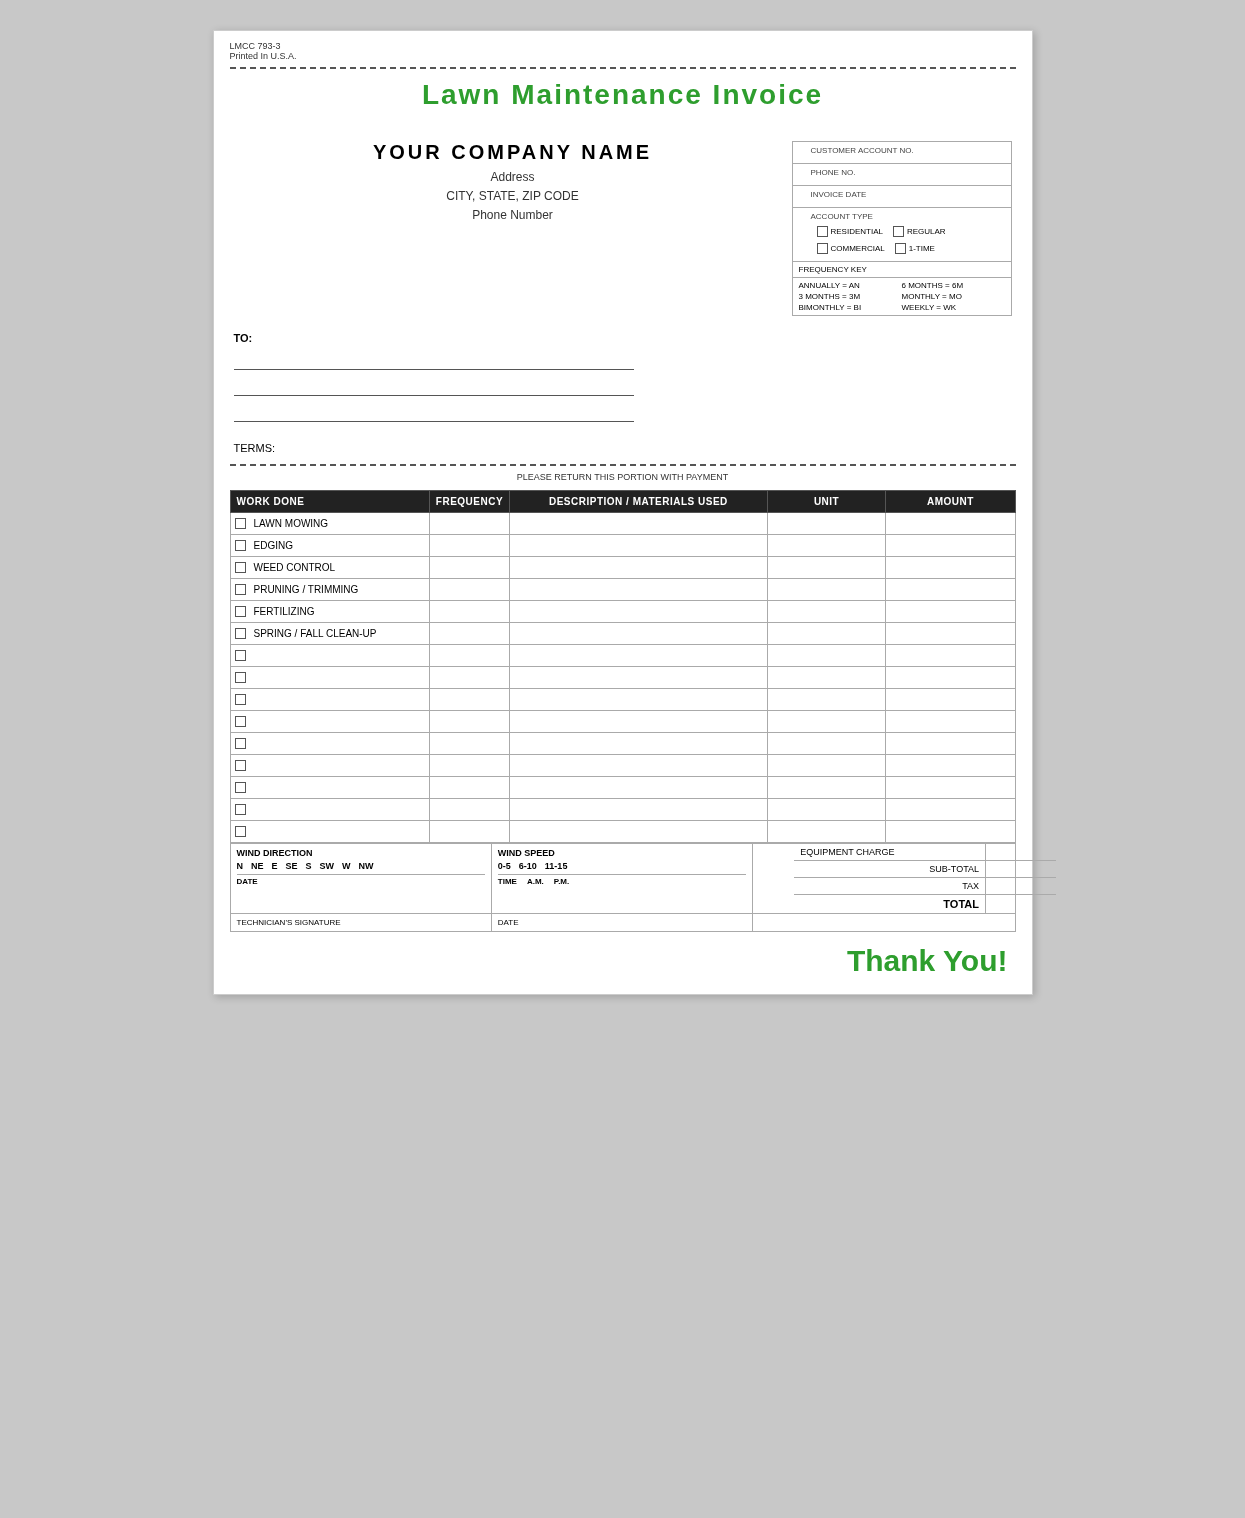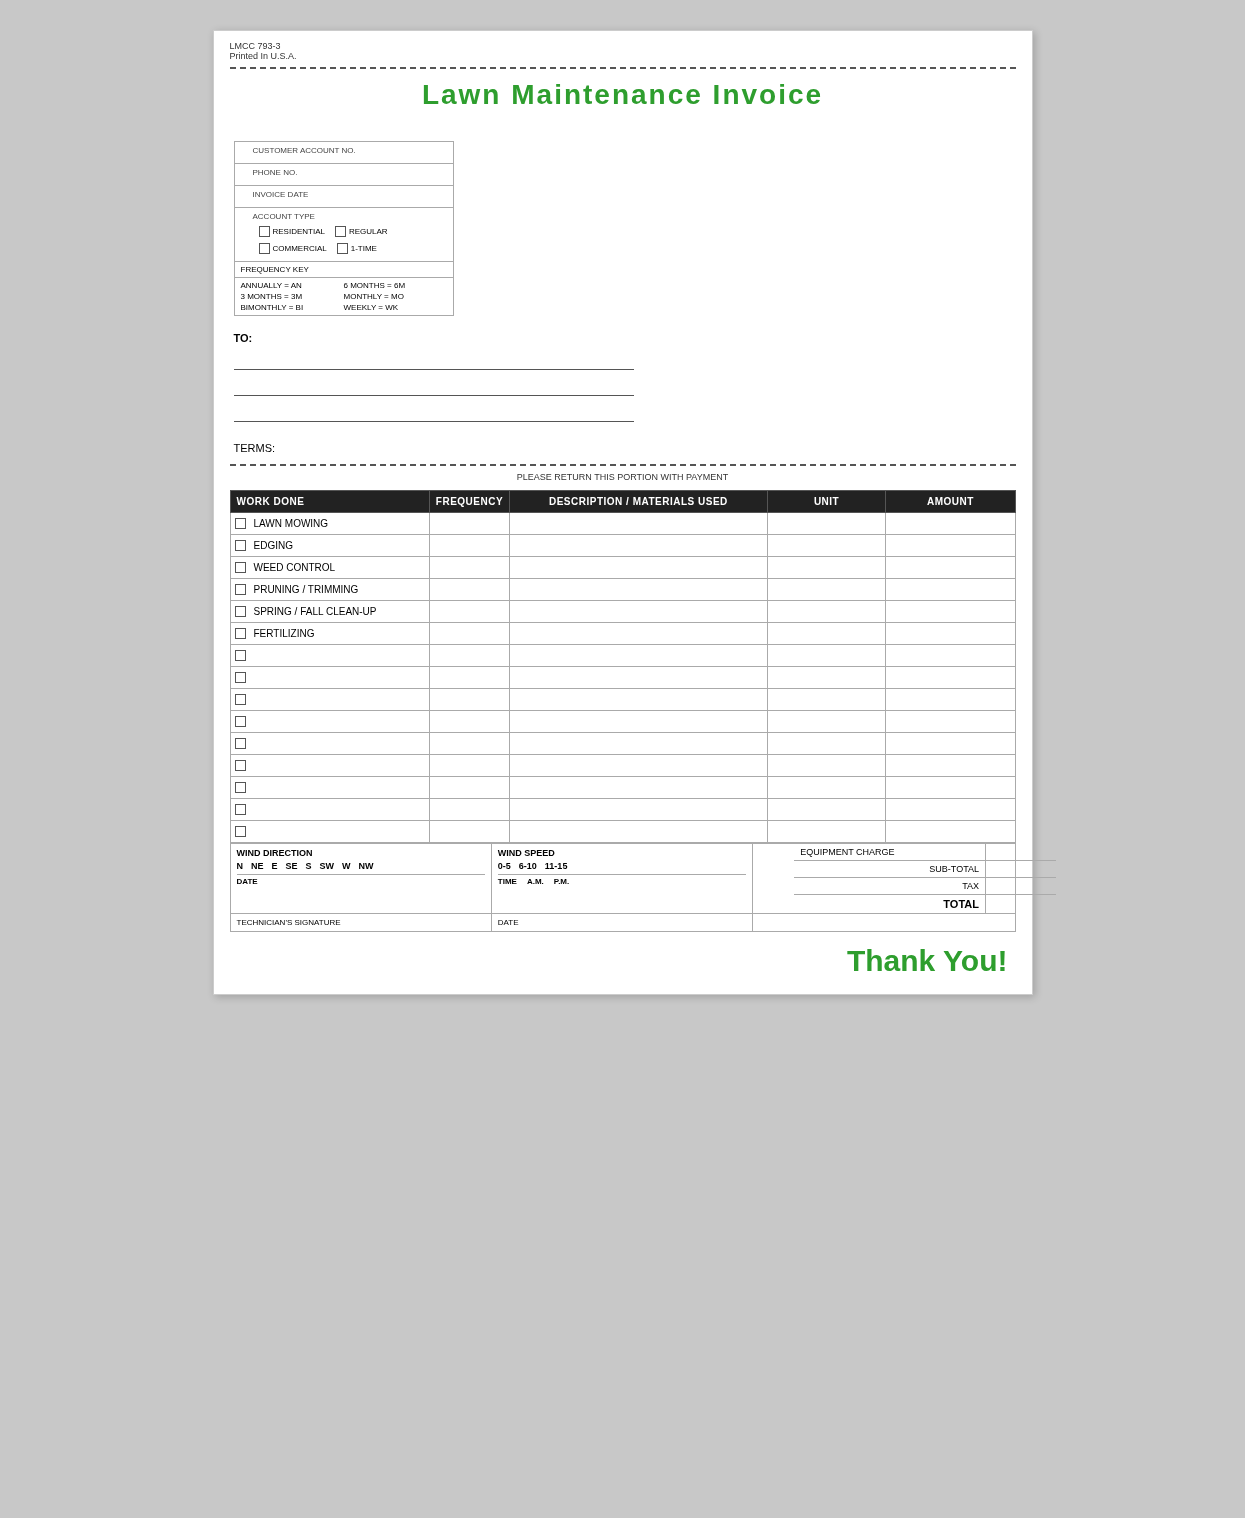--- a/index.html
+++ b/index.html
@@ -193,20 +193,26 @@
   <div class="top-meta">
     <div>LMCC 793-3</div>
     <div>Printed In U.S.A.</div>
   </div>
 
   <hr class="dashed-line">
 
   <div class="invoice-title">Lawn  Maintenance  Invoice</div>
 
   <div class="header-section">
+    <div class="company-info">
+      <div class="company-name">YOUR  COMPANY  NAME</div>
+      <div class="company-detail">Address</div>
+      <div class="company-detail">CITY, STATE, ZIP CODE</div>
+      <div class="company-detail">Phone Number</div>
+    </div>
     <div class="account-box">
       <div class="field-row">
         <span class="field-label">CUSTOMER ACCOUNT NO.</span>
       </div>
       <div class="field-row">
         <span class="field-label">PHONE NO.</span>
       </div>
       <div class="field-row">
         <span class="field-label">INVOICE DATE</span>
       </div>
@@ -316,33 +322,33 @@
           </td>
           <td></td>
           <td></td>
           <td></td>
           <td></td>
         </tr>
         <tr>
           <td>
             <div class="work-done-cell">
               <span class="cb"></span>
+              <span>FERTILIZING</span>
+            </div>
+          </td>
+          <td></td>
+          <td></td>
+          <td></td>
+          <td></td>
+        </tr>
+        <tr>
+          <td>
+            <div class="work-done-cell">
+              <span class="cb"></span>
               <span>SPRING / FALL CLEAN-UP</span>
-            </div>
-          </td>
-          <td></td>
-          <td></td>
-          <td></td>
-          <td></td>
-        </tr>
-        <tr>
-          <td>
-            <div class="work-done-cell">
-              <span class="cb"></span>
-              <span>FERTILIZING</span>
             </div>
           </td>
           <td></td>
           <td></td>
           <td></td>
           <td></td>
         </tr>
         <tr>
           <td>
             <div class="work-done-cell">

